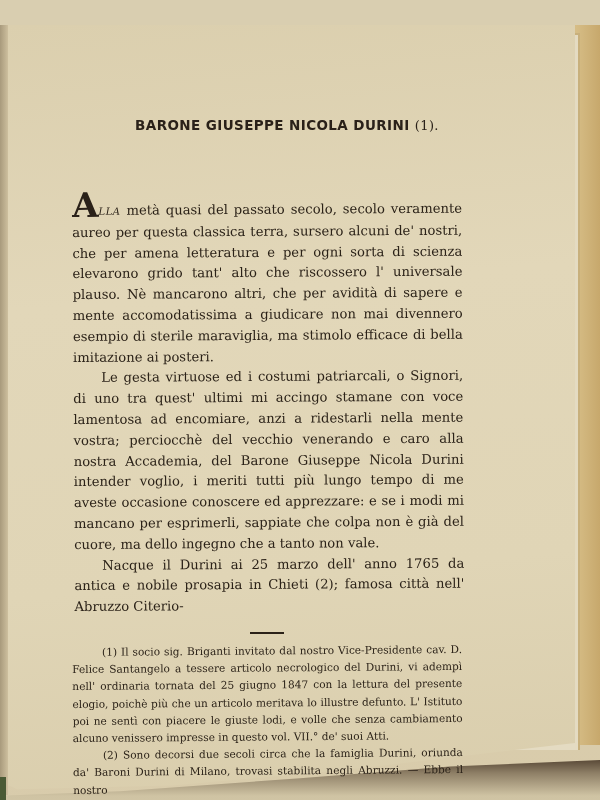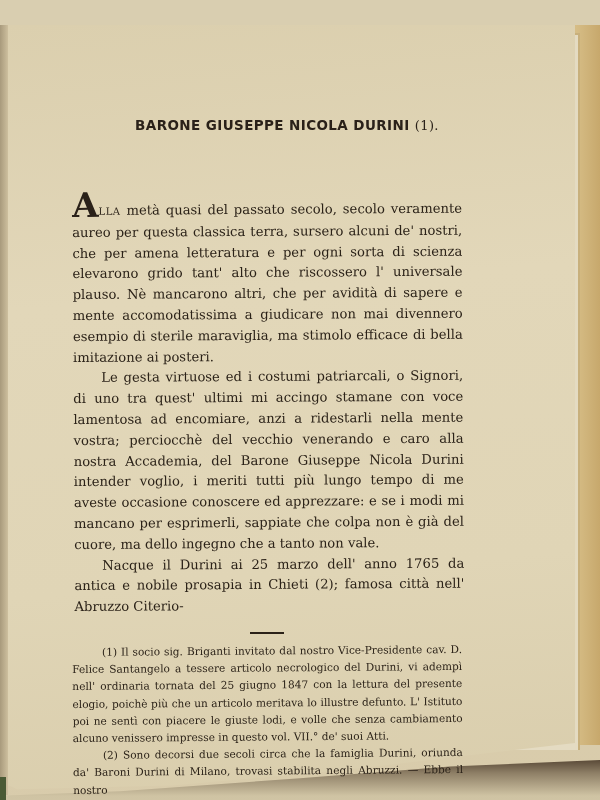--- a/index.html
+++ b/index.html
@@ -109,20 +109,21 @@
       font-size: 34px;
       line-height: 20px;
       vertical-align: -2px;
       font-weight: bold;
       color: #2a2119;
     }
     .smallcaps {
       font-size: 10px;
       letter-spacing: 0.5px;
       text-transform: uppercase;
+      font-style: italic;
     }
     .rule {
       width: 34px;
       height: 2px;
       background: #2b2218;
       margin: 14px auto 10px auto;
       position: relative;
       left: 0;
     }
     .notes {

